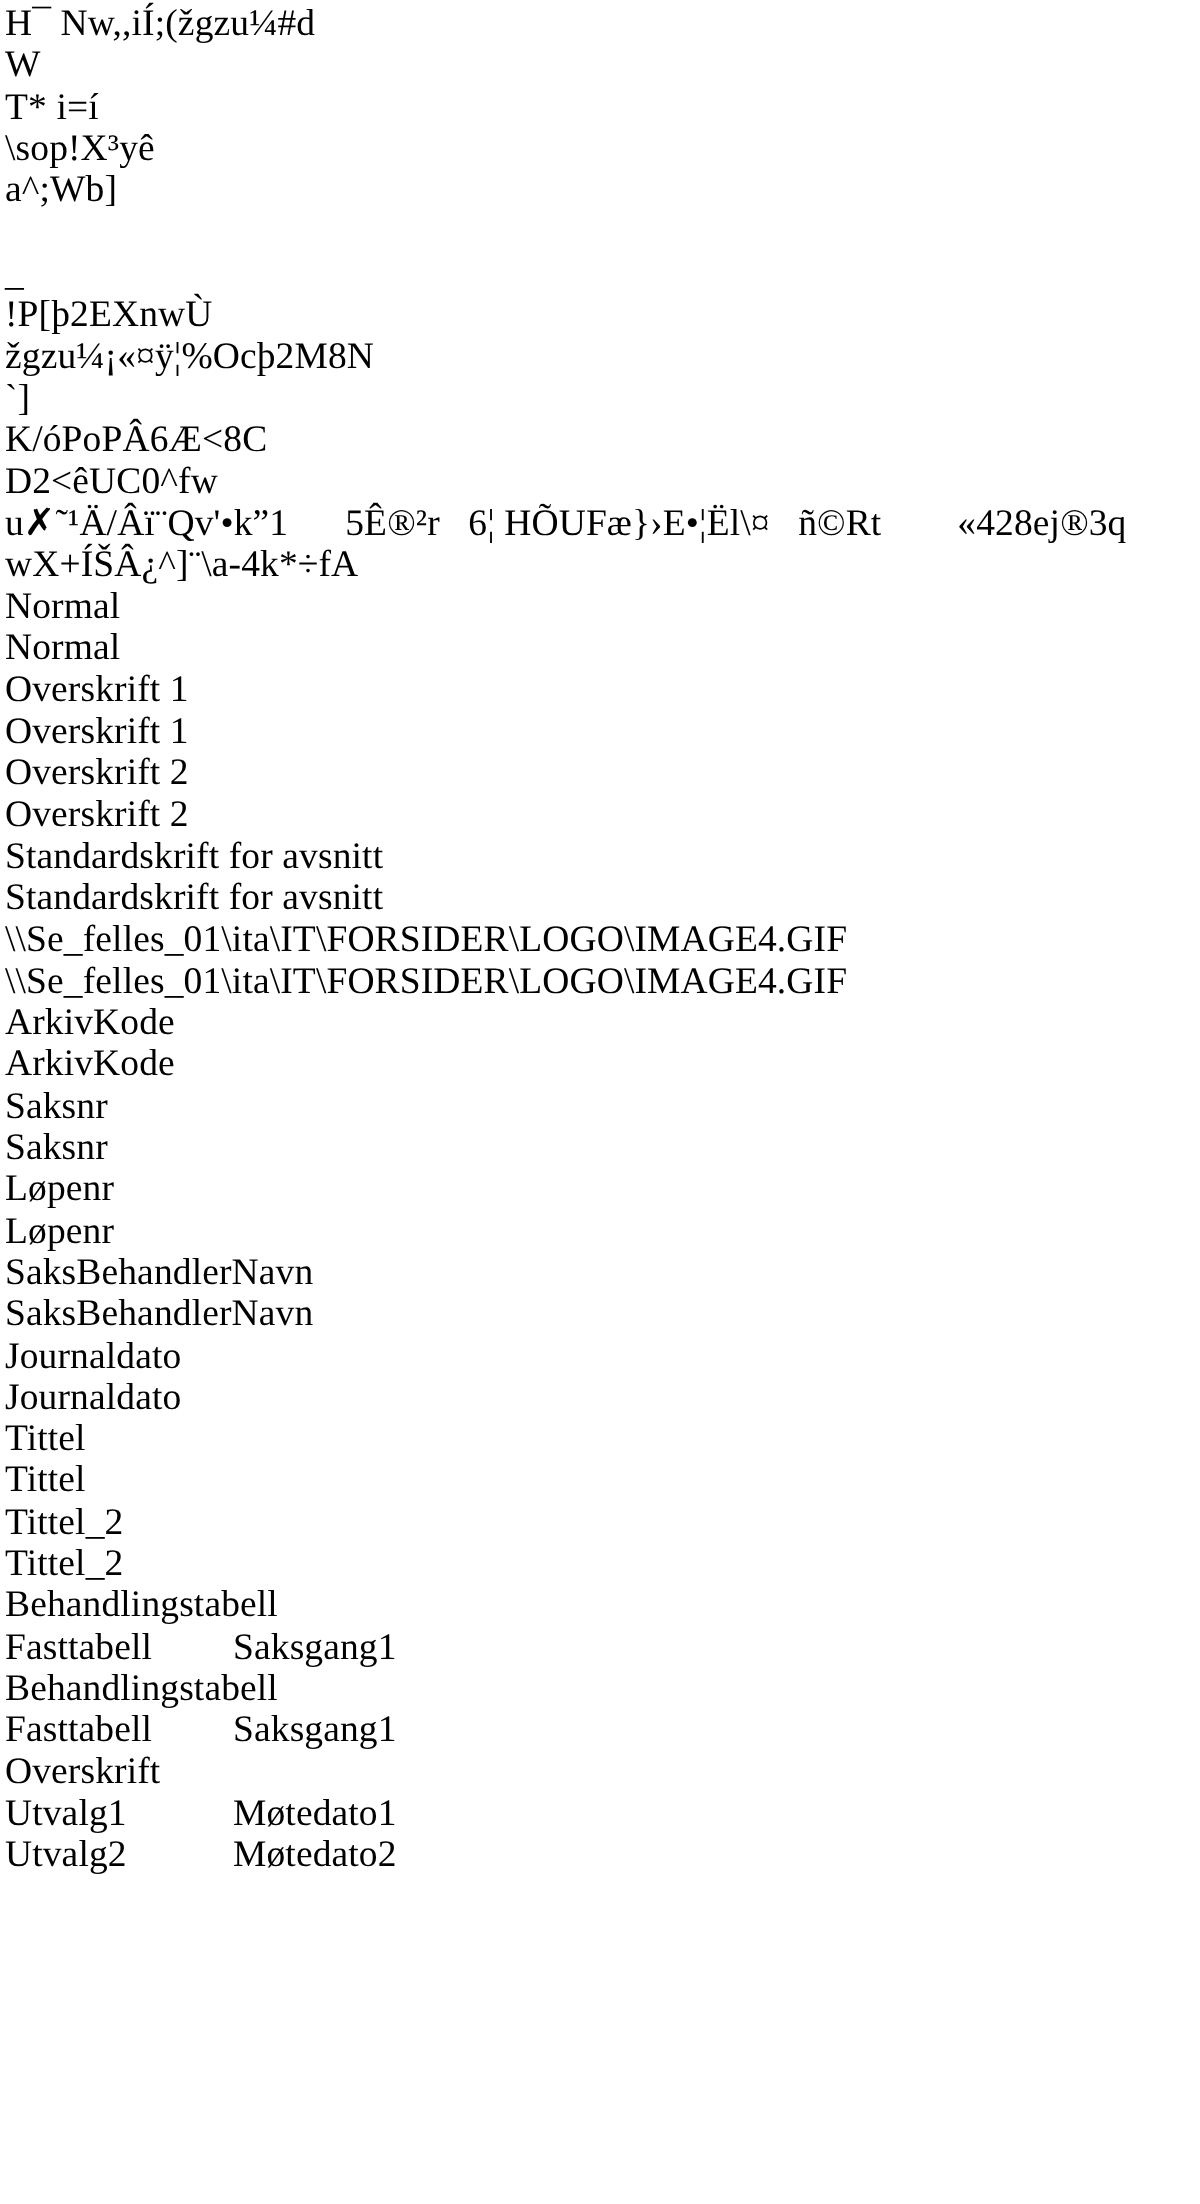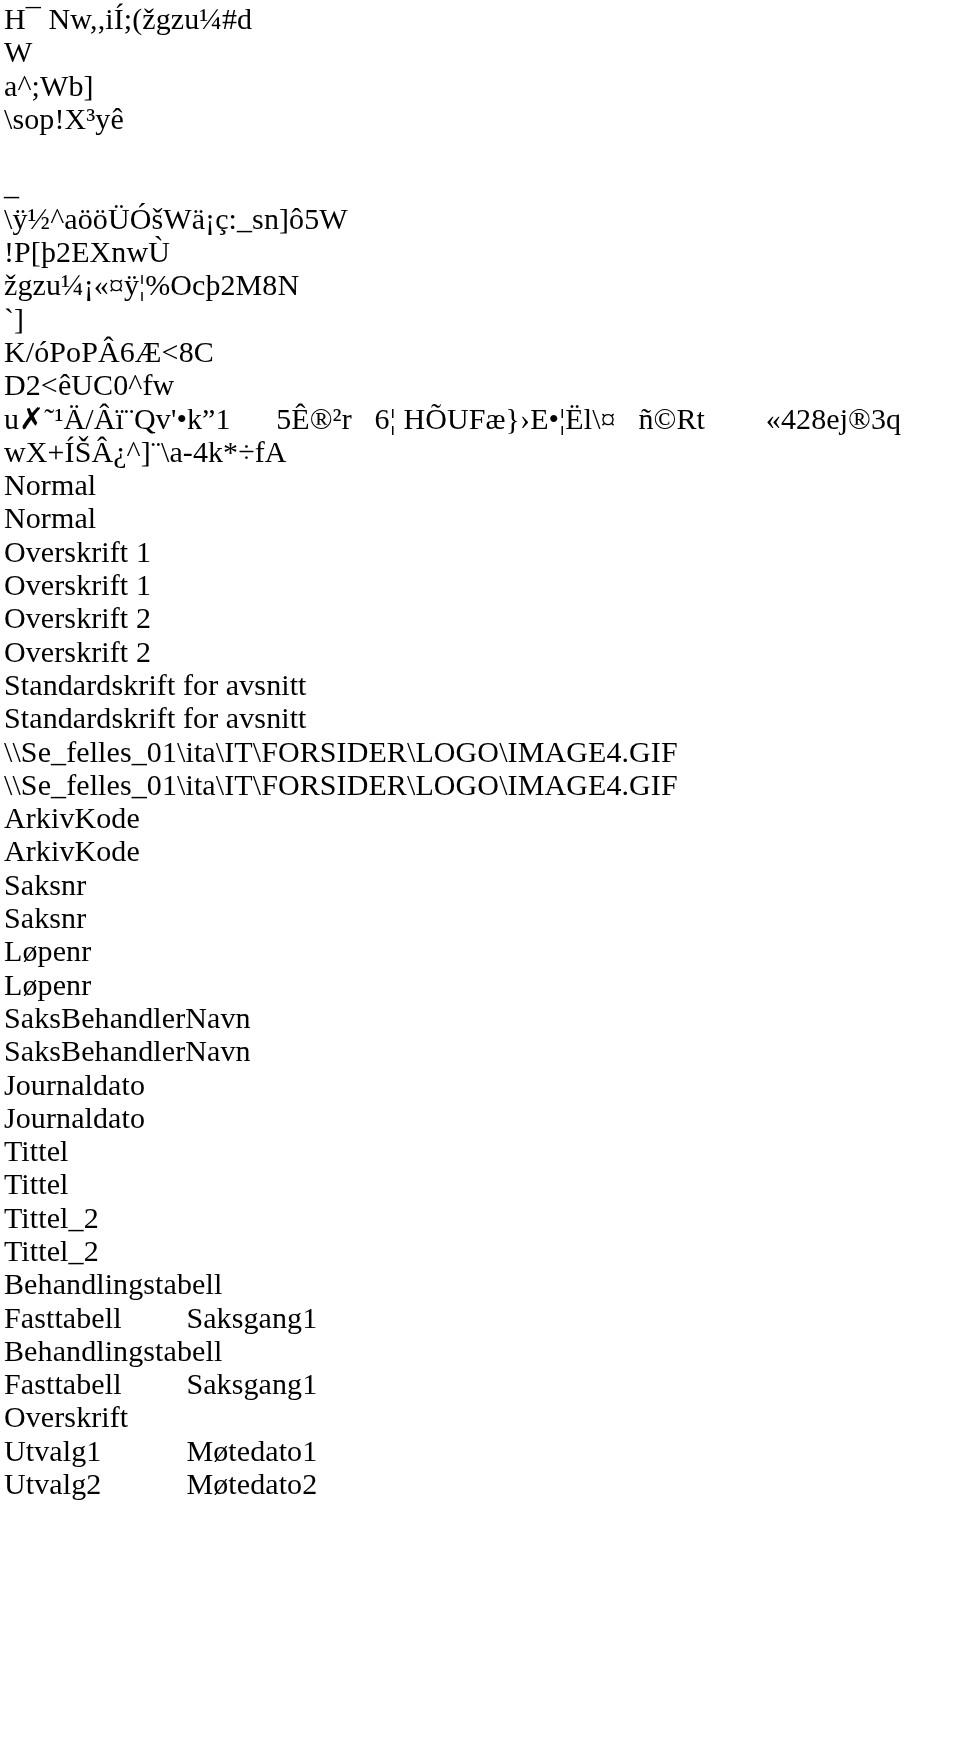--- a/index.html
+++ b/index.html
@@ -41,25 +41,25 @@
   }
 </style>
 </head>
 <body>
 
 <div class="page">
   <div class="doc-lines">
 
     <div class="line">H¯ Nw,,iÍ;(žgzu¼#d</div>
     <div class="line">W</div>
+    <div class="line">T* i=í</div>
+    <div class="line">\sop!X³yê</div>
     <div class="line">a^;Wb]</div>
-    <div class="line">\sop!X³yê</div>
     <div class="line blank"></div>
     <div class="line">_</div>
-    <div class="line">\ÿ½^aööÜÓšWä¡ç:_sn]ô5W</div>
     <div class="line">!P[þ2EXnwÙ</div>
     <div class="line">žgzu¼¡«¤ÿ¦%Ocþ2M8N</div>
     <div class="line">`]</div>
     <div class="line">K/óPoPÂ6Æ&lt;8C</div>
     <div class="line">D2&lt;êUC0^fw</div>
     <div class="line">u✗˜¹Ä/Âï¨Qv'•k”1      5Ê®²r   6¦ HÕUFæ}›E•¦Ël\¤   ñ©Rt        «428ej®3q</div>
     <div class="line">wX+ÍŠÂ¿^]¨\a-4k*÷fA</div>
 
     <div class="line">Normal</div>
     <div class="line">Normal</div>

